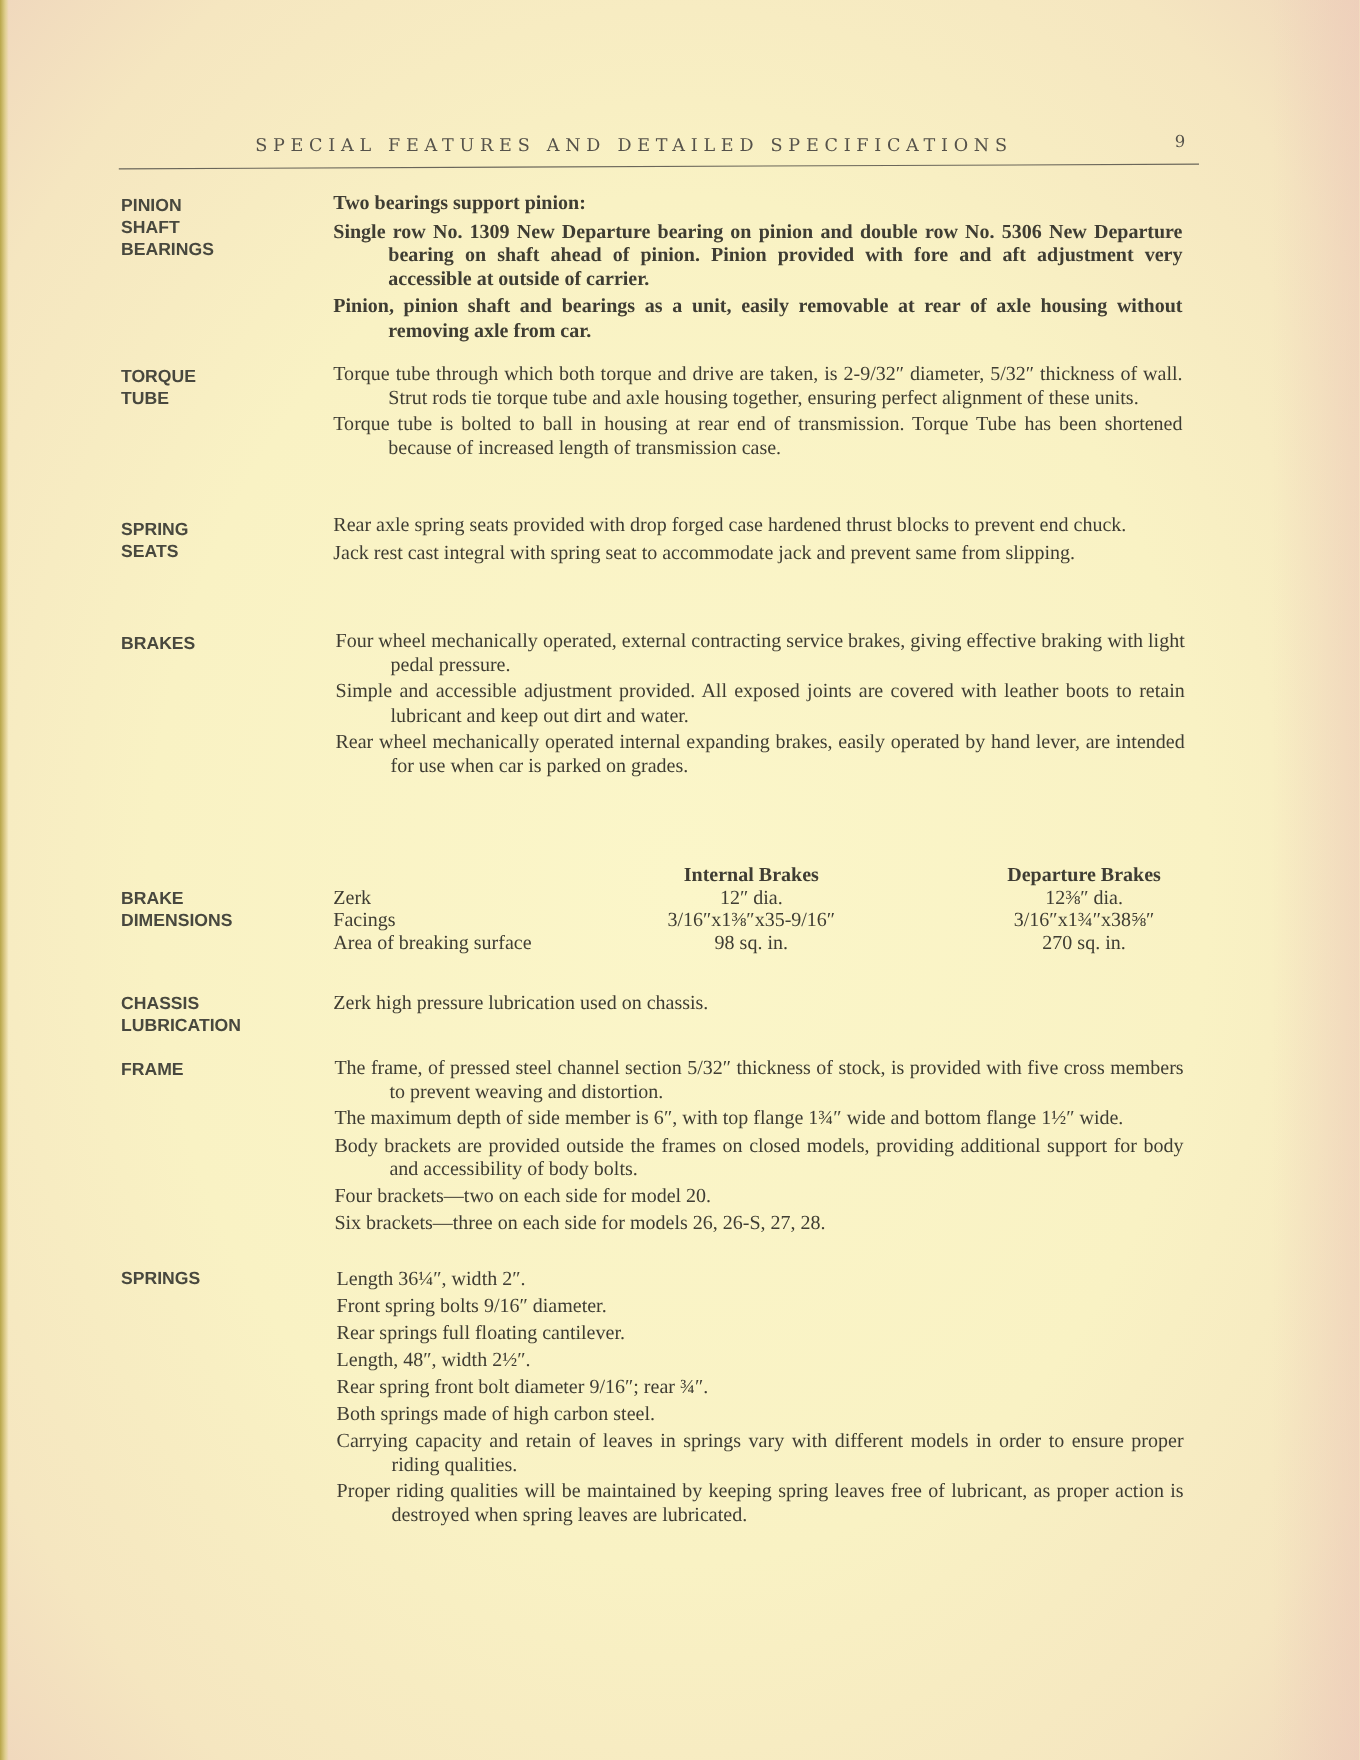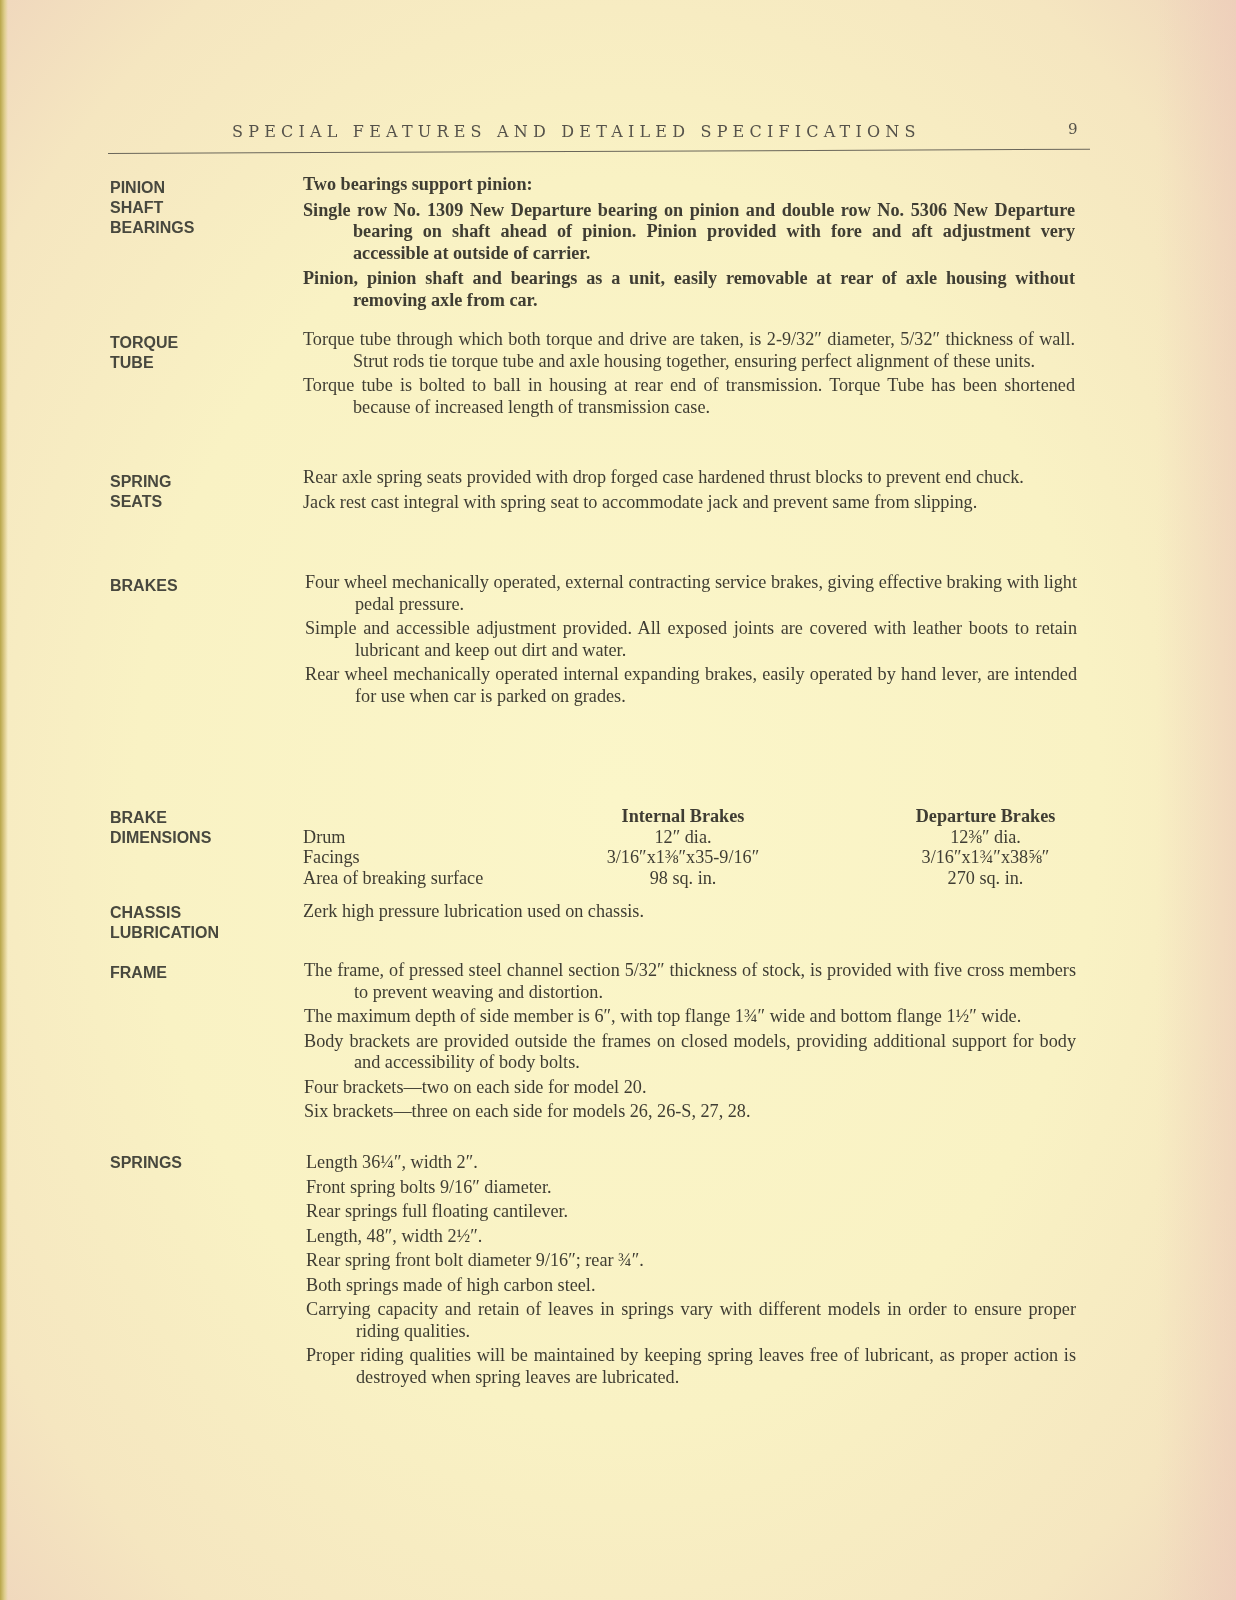--- a/index.html
+++ b/index.html
@@ -125,28 +125,28 @@
       <p class="para">Simple and accessible adjustment provided.  All exposed joints are covered with leather boots to retain lubricant and keep out dirt and water.</p>
       <p class="para">Rear wheel mechanically operated internal expanding brakes, easily operated by hand lever, are intended for use when car is parked on grades.</p>
     </div>
   </div>
 
   <div class="section" style="top:0;">
     <div class="label" style="top:808px;">
       <span>BRAKE</span>
       <span>DIMENSIONS</span>
     </div>
-    <div class="dim-table" style="top:806px;">
+    <div class="dim-table" style="top:785px;">
       <div class="dim-row dim-head">
         <span class="dim-col-label"></span>
         <span class="dim-col-int">Internal Brakes</span>
         <span class="dim-col-ext">Departure Brakes</span>
       </div>
       <div class="dim-row">
-        <span class="dim-col-label">Drum</span>
+        <span class="dim-col-label">Zerk</span>
         <span class="dim-col-int">12″ dia.</span>
         <span class="dim-col-ext">12⅜″ dia.</span>
       </div>
       <div class="dim-row">
         <span class="dim-col-label">Facings</span>
         <span class="dim-col-int">3/16″x1⅜″x35-9/16″</span>
         <span class="dim-col-ext">3/16″x1¾″x38⅝″</span>
       </div>
       <div class="dim-row">
         <span class="dim-col-label">Area of breaking surface</span>

